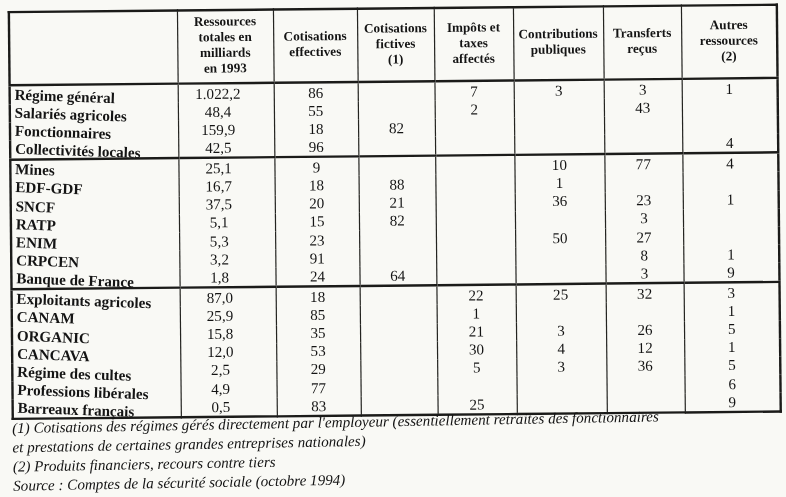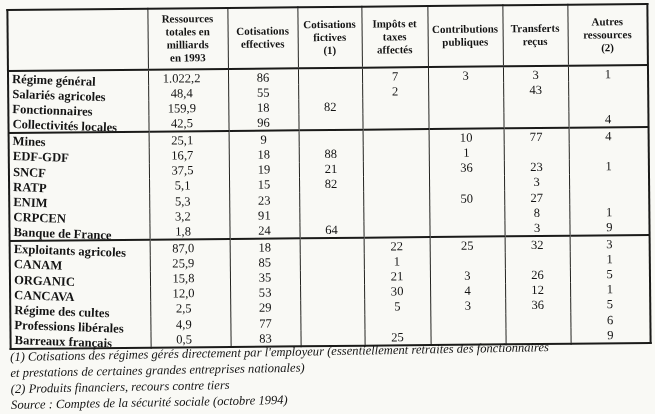--- a/index.html
+++ b/index.html
@@ -169,21 +169,21 @@
           <td class="c1">18</td>
           <td class="c2">88</td>
           <td class="c3"></td>
           <td class="c4">1</td>
           <td class="c5"></td>
           <td class="c6"></td>
         </tr>
         <tr>
           <th class="rowlabel"><span>SNCF</span></th>
           <td class="c0">37,5</td>
-          <td class="c1">19</td>
+          <td class="c1">20</td>
           <td class="c2">21</td>
           <td class="c3"></td>
           <td class="c4">36</td>
           <td class="c5">23</td>
           <td class="c6">1</td>
         </tr>
         <tr>
           <th class="rowlabel"><span>RATP</span></th>
           <td class="c0">5,1</td>
           <td class="c1">15</td>

